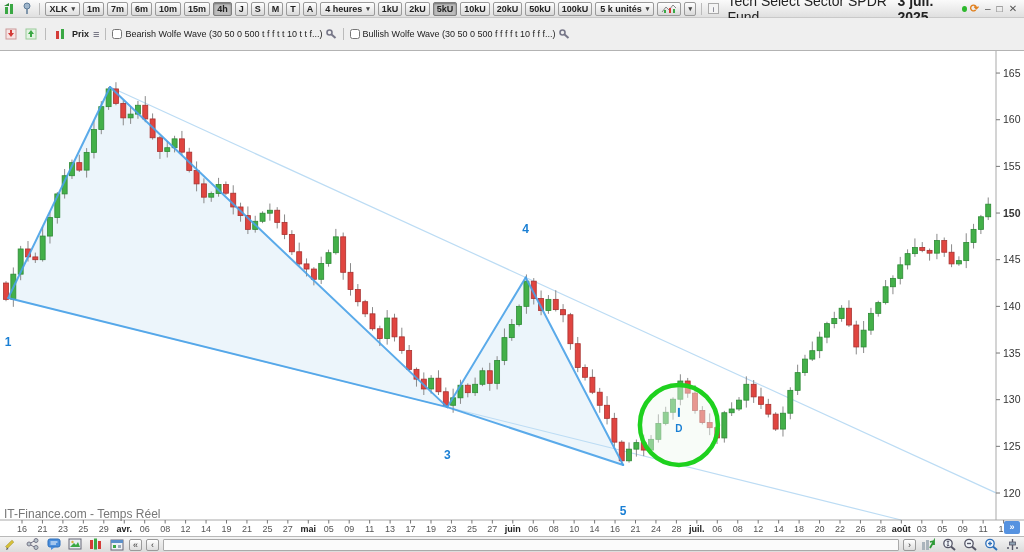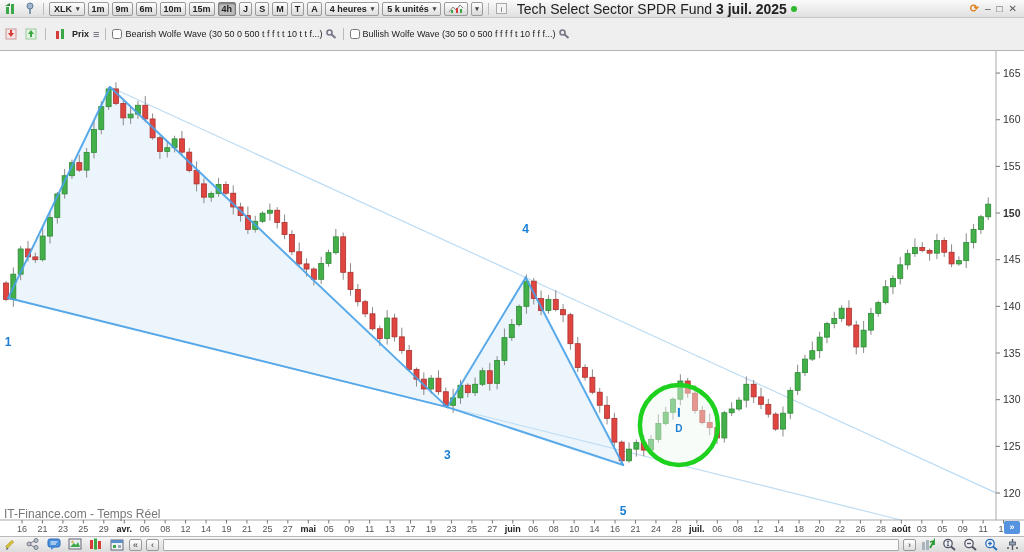--- a/index.html
+++ b/index.html
@@ -69,35 +69,44 @@
           <line x1="6" y1="7" x2="6" y2="12" stroke="#5f7d99" stroke-width="1.5"></line>
         </svg>
     </span>
     <span class="vsep"></span>
     <span class="dd">
       <span>XLK</span>
       <span class="caret">▾</span>
     </span>
     <span class="btn-group" id="tf-group">
         <span class="btn">1m</span>
-        <span class="btn">9m</span>
+        <span class="btn">7m</span>
         <span class="btn">6m</span>
         <span class="btn">10m</span>
         <span class="btn">15m</span>
         <span class="btn sel">4h</span>
         <span class="btn">J</span>
         <span class="btn">S</span>
         <span class="btn">M</span>
         <span class="btn">T</span>
         <span class="btn">A</span>
       </span>
     <span class="dd">
       <span>4 heures</span>
       <span class="caret">▾</span>
     </span>
+    <span class="btn-group" id="unit-group">
+        <span class="btn">1kU</span>
+        <span class="btn">2kU</span>
+        <span class="btn sel">5kU</span>
+        <span class="btn">10kU</span>
+        <span class="btn">20kU</span>
+        <span class="btn">50kU</span>
+        <span class="btn">100kU</span>
+      </span>
     <span class="dd">
       <span>5 k unités</span>
       <span class="caret">▾</span>
     </span>
     <span class="btn">
       <svg width="16" height="10">
           <polyline points="1,8 5,3 8,6 12,1 15,4" fill="none" stroke="#888" stroke-width="1"></polyline>
           <rect x="3" y="6" width="2" height="3" fill="#3aa844"></rect>
           <rect x="8" y="4" width="2" height="5" fill="#d43c38"></rect>
           <rect x="12" y="5" width="2" height="4" fill="#3aa844"></rect>

